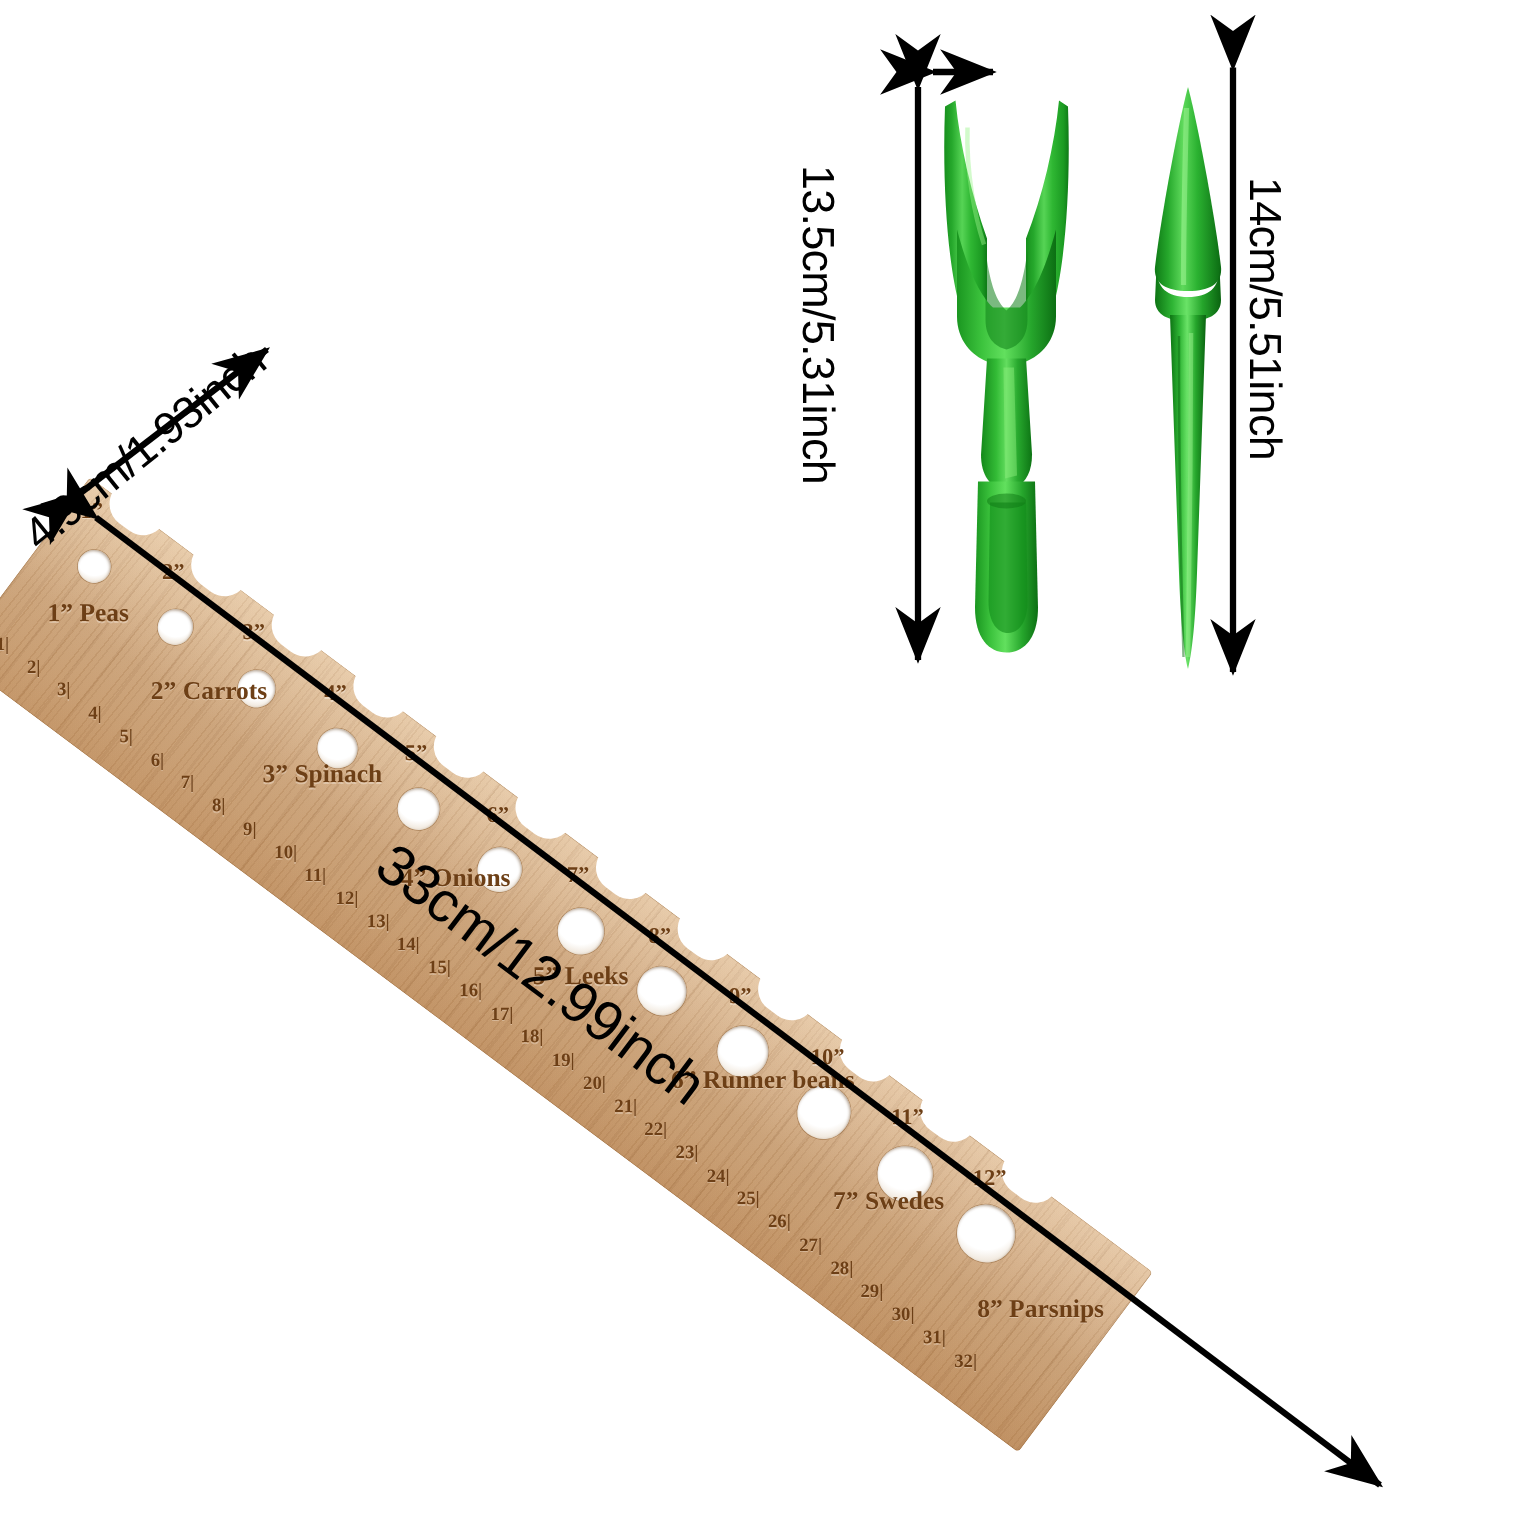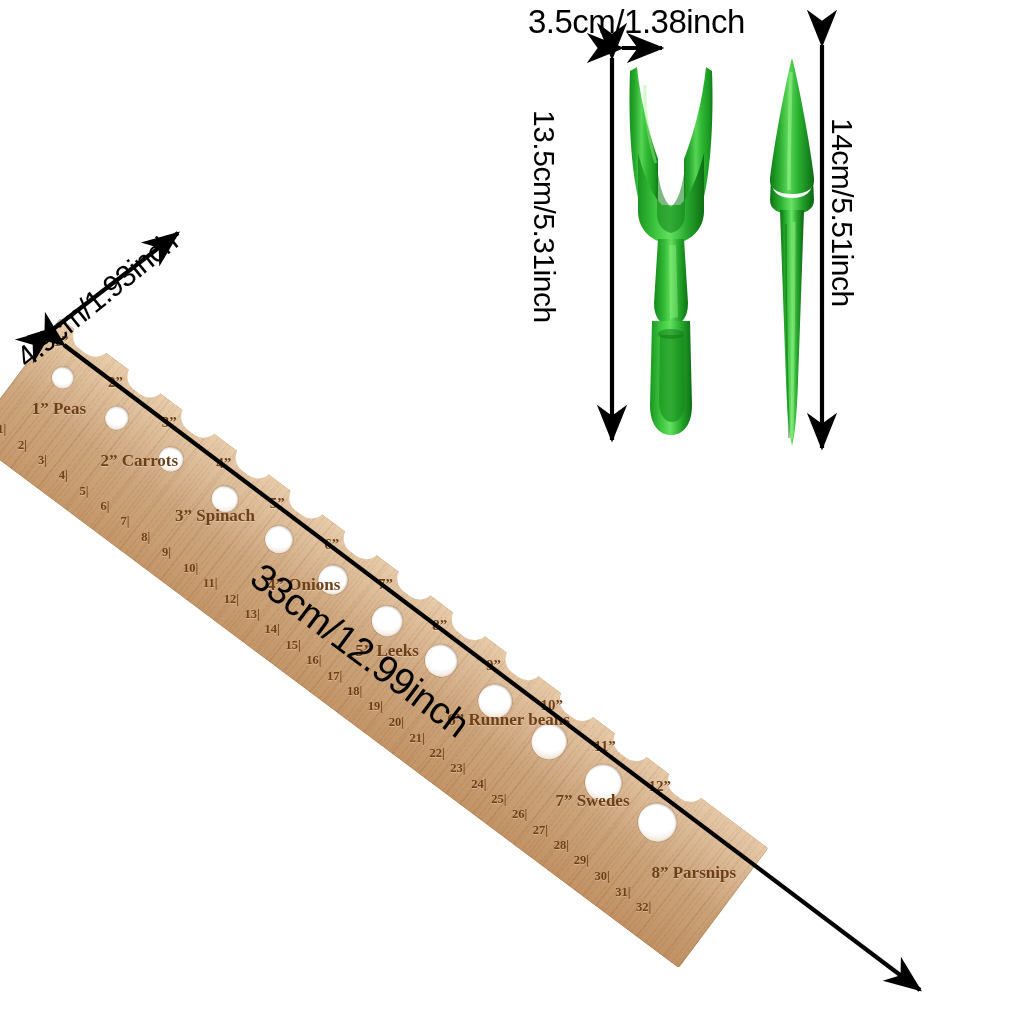--- a/index.html
+++ b/index.html
@@ -286,19 +286,18 @@
       <line x1="612" y1="58" x2="612" y2="440"></line>
 
       <line x1="822" y1="45" x2="822" y2="448"></line>
     </g>
   </svg>
 
   <div class="dim" style="left:268px;top:555px;font-size:38px;transform:rotate(36.8deg);transform-origin:0 0;">33cm/12.99inch</div>
 
   <div class="dim" style="left:10px;top:348px;font-size:30px;transform:rotate(-39deg);transform-origin:0 0;">4.9cm/1.93inch</div>
 
-  <div class="dim" style="left:528px;top:3px;font-size:33px;">3.5cm/1.38inch</div>
 
   <div class="dim" style="left:561px;top:110px;font-size:30px;transform:rotate(90deg);transform-origin:0 0;">13.5cm/5.31inch</div>
 
   <div class="dim" style="left:859px;top:118px;font-size:30px;transform:rotate(90deg);transform-origin:0 0;">14cm/5.51inch</div>
 
 </div>
 
 </body></html>

